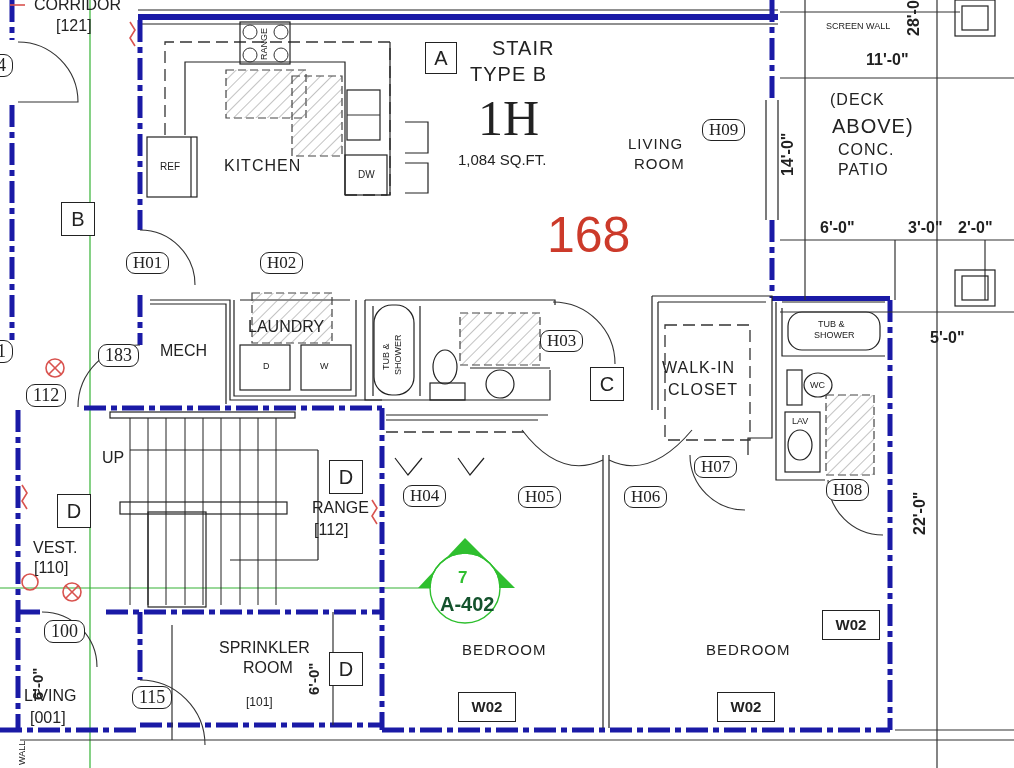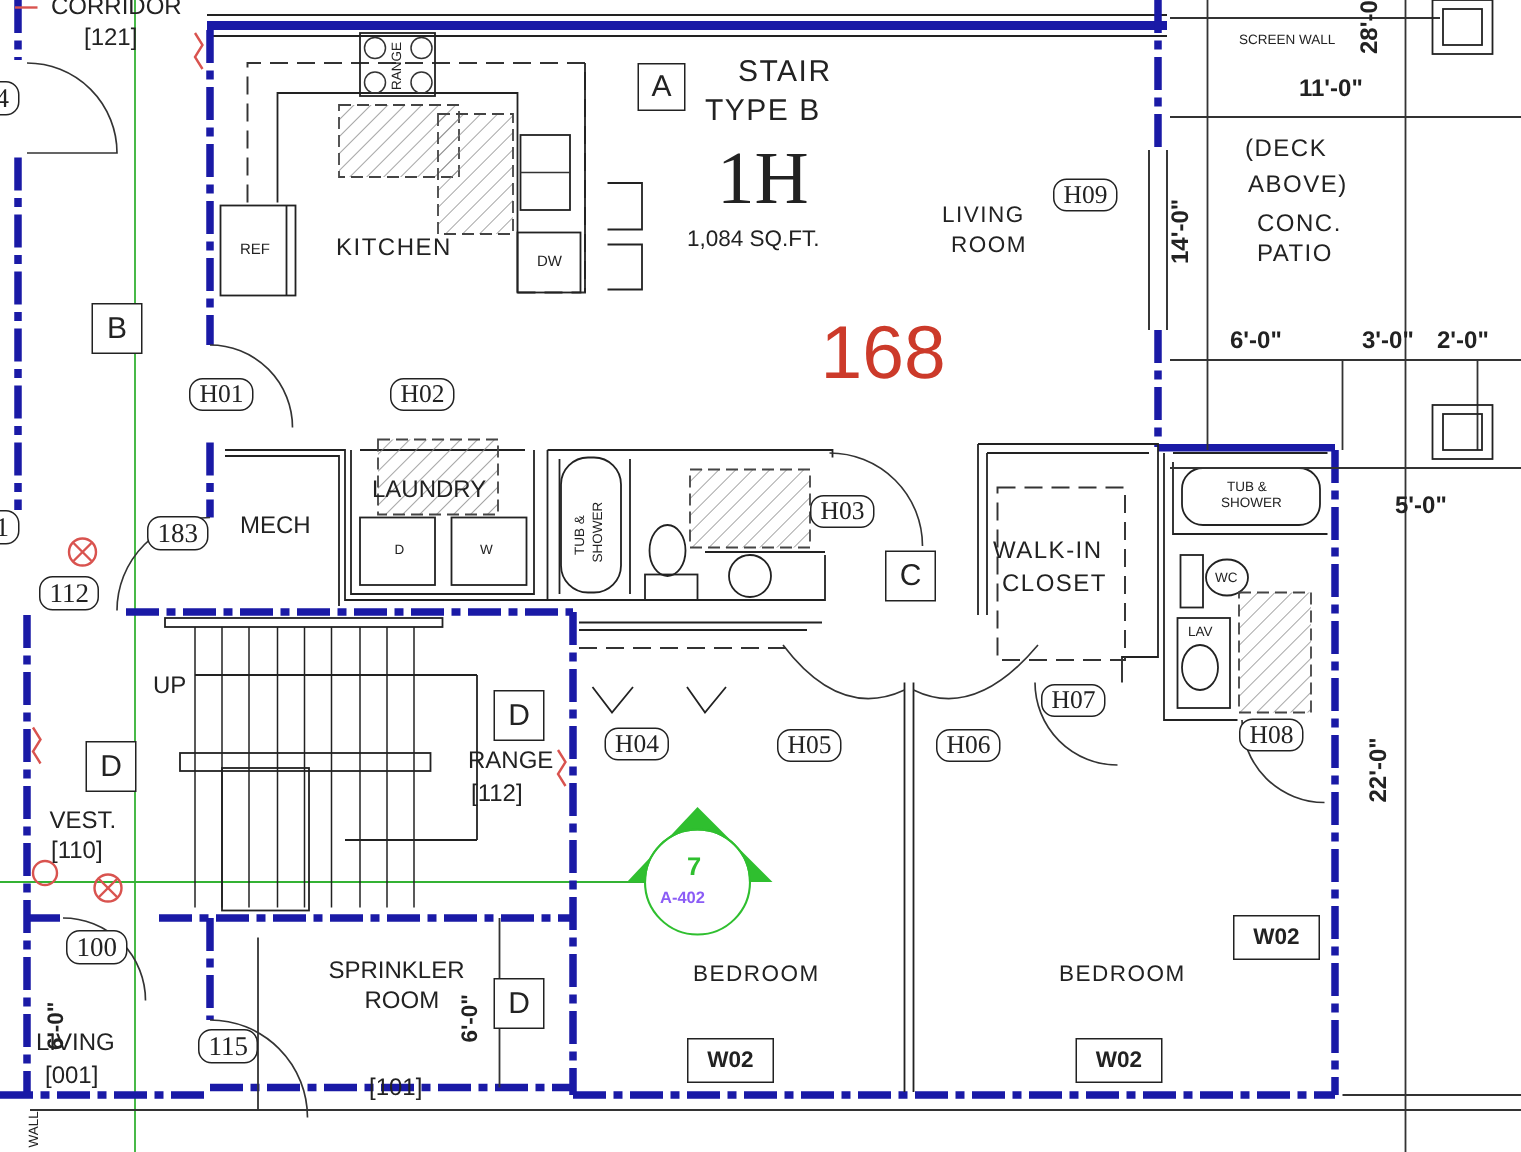--- a/index.html
+++ b/index.html
@@ -238,25 +238,25 @@
   <span class="t sans" style="left:662px;top:360px;font-size:16px;letter-spacing:1px">WALK-IN</span>
   <span class="t sans" style="left:668px;top:382px;font-size:16px;letter-spacing:1px">CLOSET</span>
   <span class="t sans" style="left:312px;top:500px;font-size:16px">RANGE</span>
   <span class="t sans" style="left:314px;top:522px;font-size:16px">[112]</span>
   <span class="t sans" style="left:33px;top:540px;font-size:16px">VEST.</span>
   <span class="t sans" style="left:34px;top:560px;font-size:16px">[110]</span>
   <span class="t sans" style="left:24px;top:688px;font-size:16px">LIVING</span>
   <span class="t sans" style="left:30px;top:710px;font-size:16px">[001]</span>
   <span class="t sans" style="left:219px;top:640px;font-size:16px">SPRINKLER</span>
   <span class="t sans" style="left:243px;top:660px;font-size:16px">ROOM</span>
-  <span class="t sans" style="left:246px;top:718px;font-size:16px">[101]</span>
+  <span class="t sans" style="left:246px;top:696px;font-size:12px">[101]</span>
   <span class="t sans" style="left:462px;top:642px;font-size:15px;letter-spacing:1px">BEDROOM</span>
   <span class="t sans" style="left:706px;top:642px;font-size:15px;letter-spacing:1px">BEDROOM</span>
   <span class="t sans" style="left:830px;top:92px;font-size:16px;letter-spacing:1px">(DECK</span>
-  <span class="t sans" style="left:832px;top:116px;font-size:16px;letter-spacing:1px">ABOVE)</span>
+  <span class="t sans" style="left:832px;top:116px;font-size:20px;letter-spacing:1px">ABOVE)</span>
   <span class="t sans" style="left:838px;top:142px;font-size:16px;letter-spacing:1px">CONC.</span>
   <span class="t sans" style="left:838px;top:162px;font-size:16px;letter-spacing:1px">PATIO</span>
 </div>
 
 <div>
   <span class="t sans" style="left:160px;top:162px;font-size:10px">REF</span>
   <span class="t sans vert" style="left:260px;top:60px;font-size:9px">RANGE</span>
   <span class="t sans" style="left:358px;top:170px;font-size:10px">DW</span>
   <span class="t sans" style="left:263px;top:362px;font-size:9px">D</span>
   <span class="t sans" style="left:320px;top:362px;font-size:9px">W</span>
@@ -312,14 +312,14 @@
   <span class="t sans bold" style="left:908px;top:220px;font-size:16px">3'-0"</span>
   <span class="t sans bold" style="left:958px;top:220px;font-size:16px">2'-0"</span>
   <span class="t sans bold" style="left:930px;top:330px;font-size:16px">5'-0"</span>
   <span class="t sans bold vert" style="left:912px;top:535px;font-size:16px">22'-0"</span>
   <span class="t sans bold vert" style="left:30px;top:700px;font-size:15px">6'-0"</span>
   <span class="t sans bold vert" style="left:306px;top:695px;font-size:15px">6'-0"</span>
 </div>
 
 <div>
   <span class="t sans bold" style="left:458px;top:569px;font-size:17px;color:#2fbf2f">7</span>
-  <span class="t sans bold" style="left:440px;top:594px;font-size:11px;color:#8b5cf6">A-402</span>
+  <span class="t sans bold" style="left:440px;top:594px;font-size:20px;color:#14532d">A-402</span>
 </div>
 
 </body></html>

